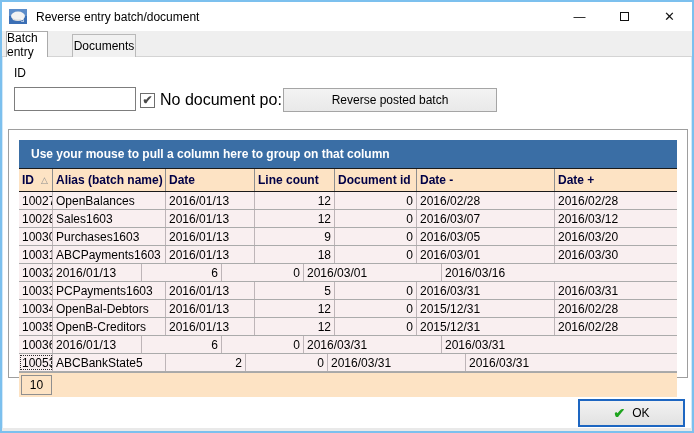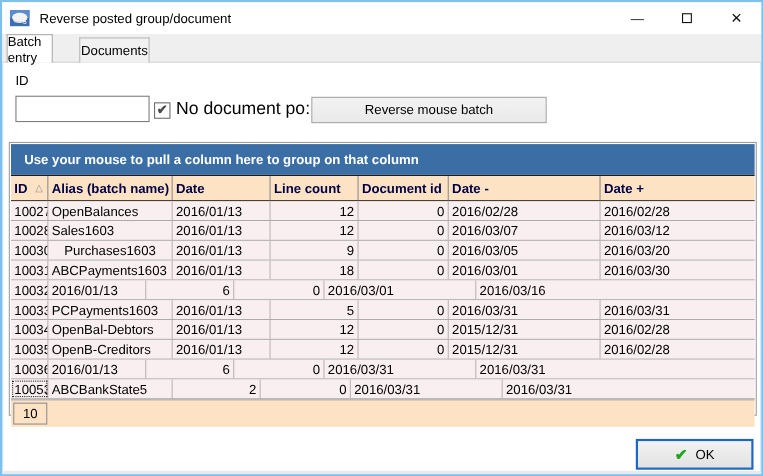--- a/index.html
+++ b/index.html
@@ -35,21 +35,21 @@
   .chk-wrap { position: absolute; left: 138px; top: 89px; display: flex; align-items: center; }
   .checkbox { width: 15px; height: 15px; border: 1px solid #6e6e6e; background: #fff;
     display: flex; align-items: center; justify-content: center; }
   .checkbox .mark { font-size: 12px; font-weight: 700; color: #4a4a4a; line-height: 1; }
   .chk-label { margin-left: 5px; font-size: 16px; color: #000; }
   .reverse-btn { position: absolute; left: 281px; top: 86px; width: 214px; height: 24px;
     background: linear-gradient(#f3f3f3, #e9e9e9); border: 1px solid #a5a5a5;
     font-size: 12px; color: #000; display: flex; align-items: center; justify-content: center; }
   
   .panel { position: absolute; left: 6px; top: 127px; width: 680px; height: 249px;
-    border: 1px solid #9e9e9e; background: #fff; padding: 1px; }
+    border: 1px solid #9e9e9e; background: #fff; padding: 10px; }
   .group-bar { height: 28px; background: #3a6ea5; color: #fff; font-size: 12px;
     font-weight: 700; display: flex; align-items: center; padding-left: 12px; }
   .header-row { height: 24px; display: flex; background: #fde3c4;
     border-top: 1px solid #1a1a1a; border-bottom: 1px solid #1a1a1a; }
   .hcell { height: 100%; display: flex; align-items: center; padding-left: 3px;
     font-size: 12px; font-weight: 700; color: #000046; border-right: 1px solid #8e8e8e;
     overflow: hidden; white-space: nowrap; }
   .hcell:last-child { border-right: none; }
   .sort { margin-left: 7px; font-size: 9px; color: #8f8f8f; font-weight: 400; }
   .grid-body { }
@@ -80,21 +80,21 @@
 <div class="window">
 
   <div class="titlebar">
     <svg class="app-icon" viewBox="0 0 18 15">
       <rect x="0" y="0" width="18" height="15" fill="#3b6fb5"></rect>
       <rect x="0" y="0" width="18" height="7" fill="#5c8cc9"></rect>
       <ellipse cx="9" cy="7" rx="7" ry="4.4" fill="#f2f2f2"></ellipse>
       <path d="M3 9 Q9 12 15 9 L14 11 Q9 13 4 11 Z" fill="#dcdcdc"></path>
       <text x="12" y="13" font-size="6" fill="#ffffff">5</text>
     </svg>
-    <span class="title-text">Reverse posted group/document</span>
+    <span class="title-text">Reverse entry batch/document</span>
     <div class="win-controls">
       <div class="win-btn">
         <span>—</span>
       </div>
       <div class="win-btn">
         <span class="max-box"></span>
       </div>
       <div class="win-btn">
         <span class="close-glyph">✕</span>
       </div>
@@ -109,21 +109,21 @@
   <div class="id-label">ID</div>
   <input class="id-input" value="" style="">
 
   <div class="chk-wrap">
     <div class="checkbox">
       <span class="mark">✔</span>
     </div>
     <span class="chk-label">No document po:</span>
   </div>
 
-  <div class="reverse-btn">Reverse mouse batch</div>
+  <div class="reverse-btn">Reverse posted batch</div>
 
   <div class="panel">
     <div class="group-bar">Use your mouse to pull a column here to group on that column</div>
     <div class="header-row">
         <div class="hcell" style="width: 34px; flex: 0 0 34px;">
           <span>ID</span>
           <span class="sort">△</span>
         </div>
         <div class="hcell" style="width: 113px; flex: 0 0 113px;">
           <span>Alias (batch name)</span>
@@ -158,21 +158,21 @@
           <div class="gcell num" style="width: 34px; flex: 0 0 34px;">10028</div>
           <div class="gcell" style="width: 113px; flex: 0 0 113px;">Sales1603</div>
           <div class="gcell" style="width: 89px; flex: 0 0 89px;">2016/01/13</div>
           <div class="gcell num" style="width: 80px; flex: 0 0 80px;">12</div>
           <div class="gcell num" style="width: 82px; flex: 0 0 82px;">0</div>
           <div class="gcell" style="width: 138px; flex: 0 0 138px;">2016/03/07</div>
           <div class="gcell" style="flex: 1 1 0%;">2016/03/12</div>
         </div>
         <div class="grow">
           <div class="gcell num" style="width: 34px; flex: 0 0 34px;">10030</div>
-          <div class="gcell" style="width: 113px; flex: 0 0 113px; text-align: center;">Purchases1603</div>
+          <div class="gcell" style="width: 113px; flex: 0 0 113px;">Purchases1603</div>
           <div class="gcell" style="width: 89px; flex: 0 0 89px;">2016/01/13</div>
           <div class="gcell num" style="width: 80px; flex: 0 0 80px;">9</div>
           <div class="gcell num" style="width: 82px; flex: 0 0 82px;">0</div>
           <div class="gcell" style="width: 138px; flex: 0 0 138px;">2016/03/05</div>
           <div class="gcell" style="flex: 1 1 0%;">2016/03/20</div>
         </div>
         <div class="grow">
           <div class="gcell num" style="width: 34px; flex: 0 0 34px;">10031</div>
           <div class="gcell" style="width: 113px; flex: 0 0 113px;">ABCPayments1603</div>
           <div class="gcell" style="width: 89px; flex: 0 0 89px;">2016/01/13</div>

